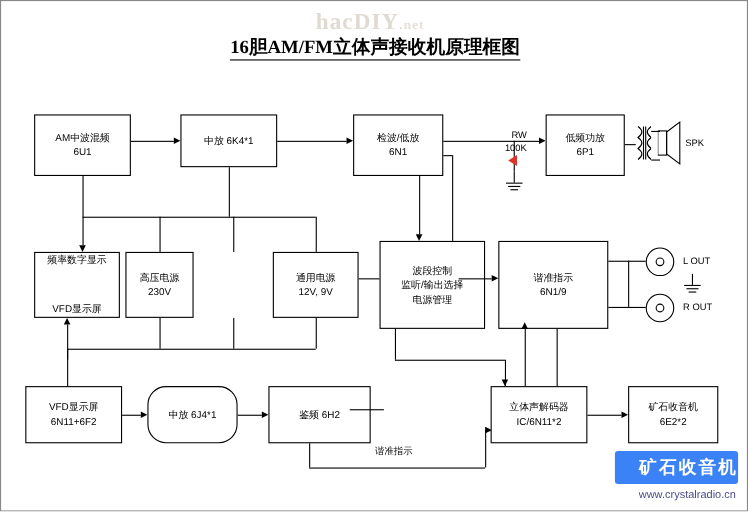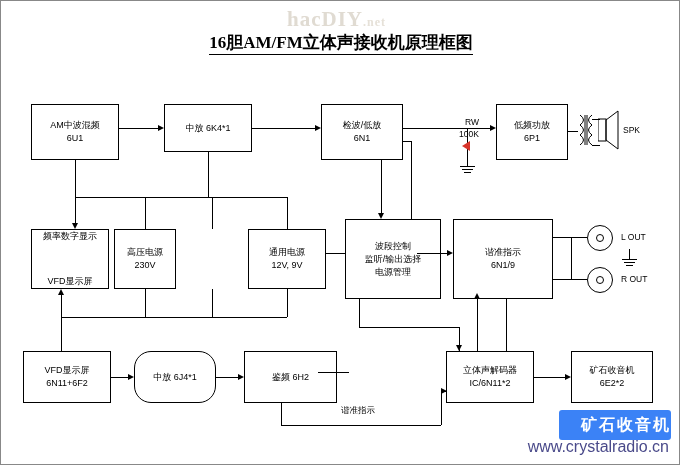--- a/index.html
+++ b/index.html
@@ -147,21 +147,21 @@
     color: #fff;
     font-size: 16px;
     font-weight: bold;
     letter-spacing: 2px;
     font-family: "Liberation Serif", serif;
   }
   #logo-url {
     position: absolute;
     right: 10px;
     bottom: 8px;
-    font-size: 16px;
+    font-size: 10px;
     color: #4a4a8a;
   }
   .tri {
     position: absolute;
     width: 0;
     height: 0;
   }
   .gnd1, .gnd2, .gnd3 {
     position: absolute;
     background: #000;

